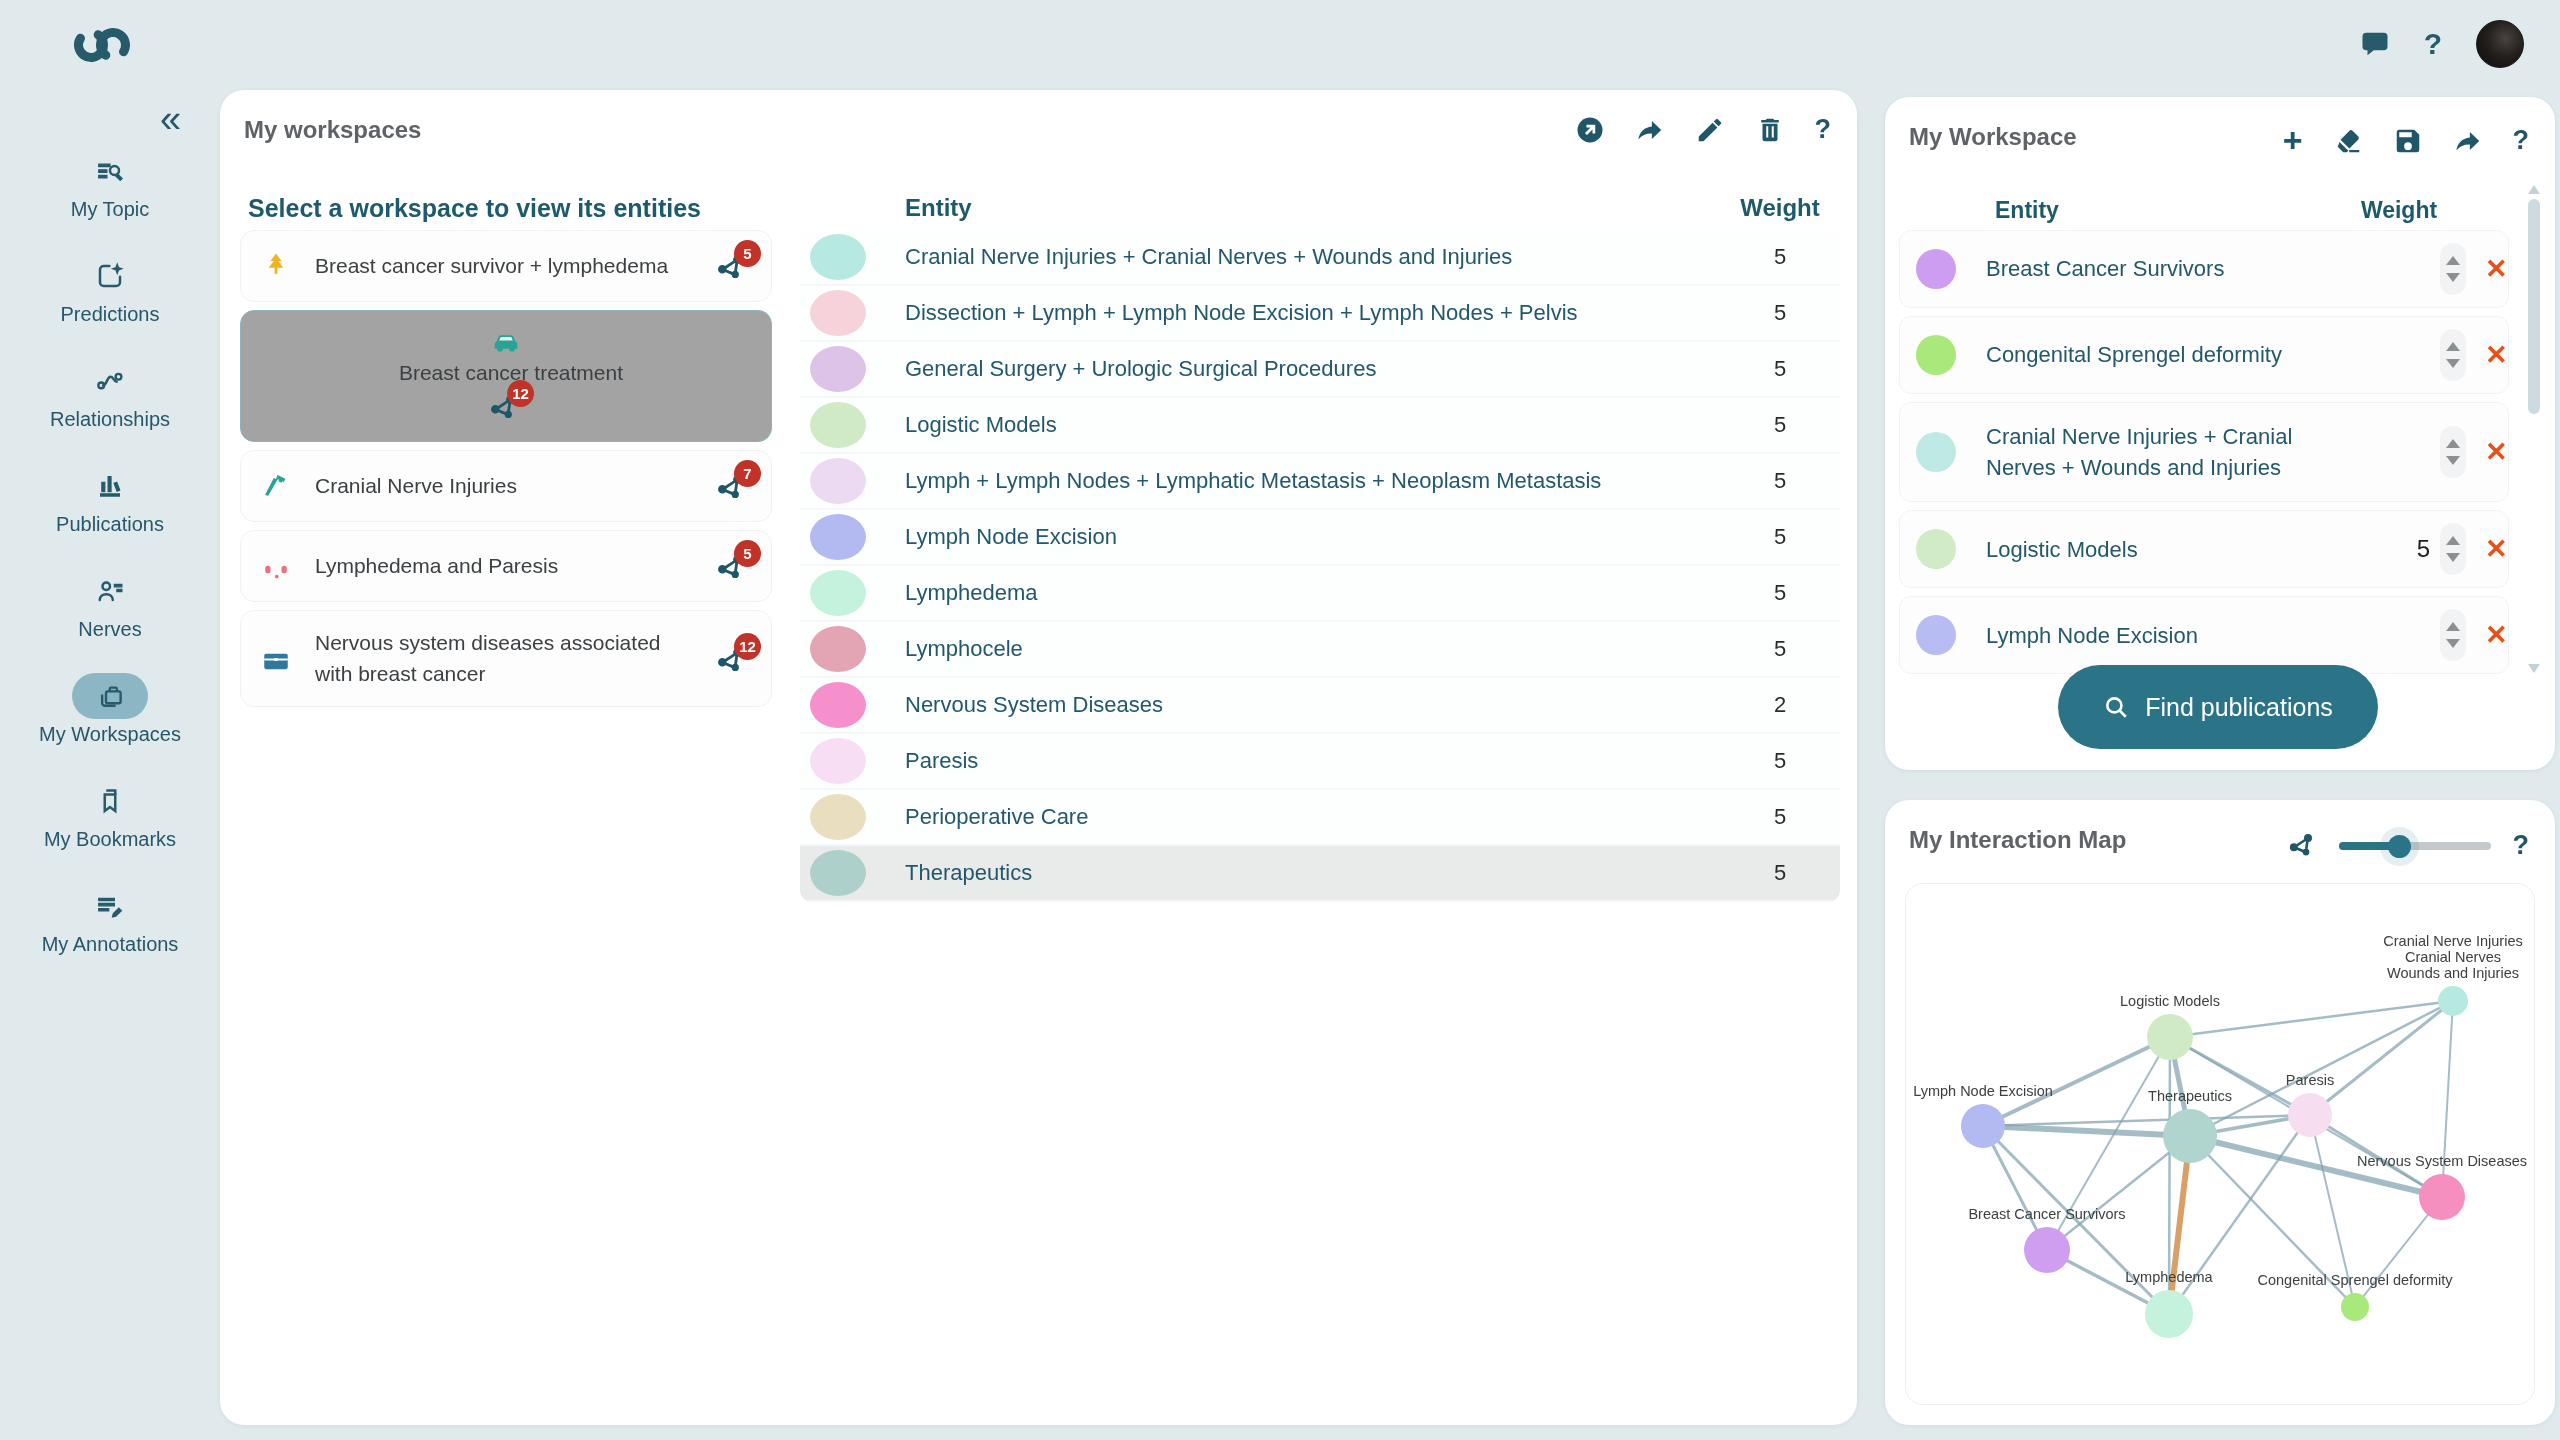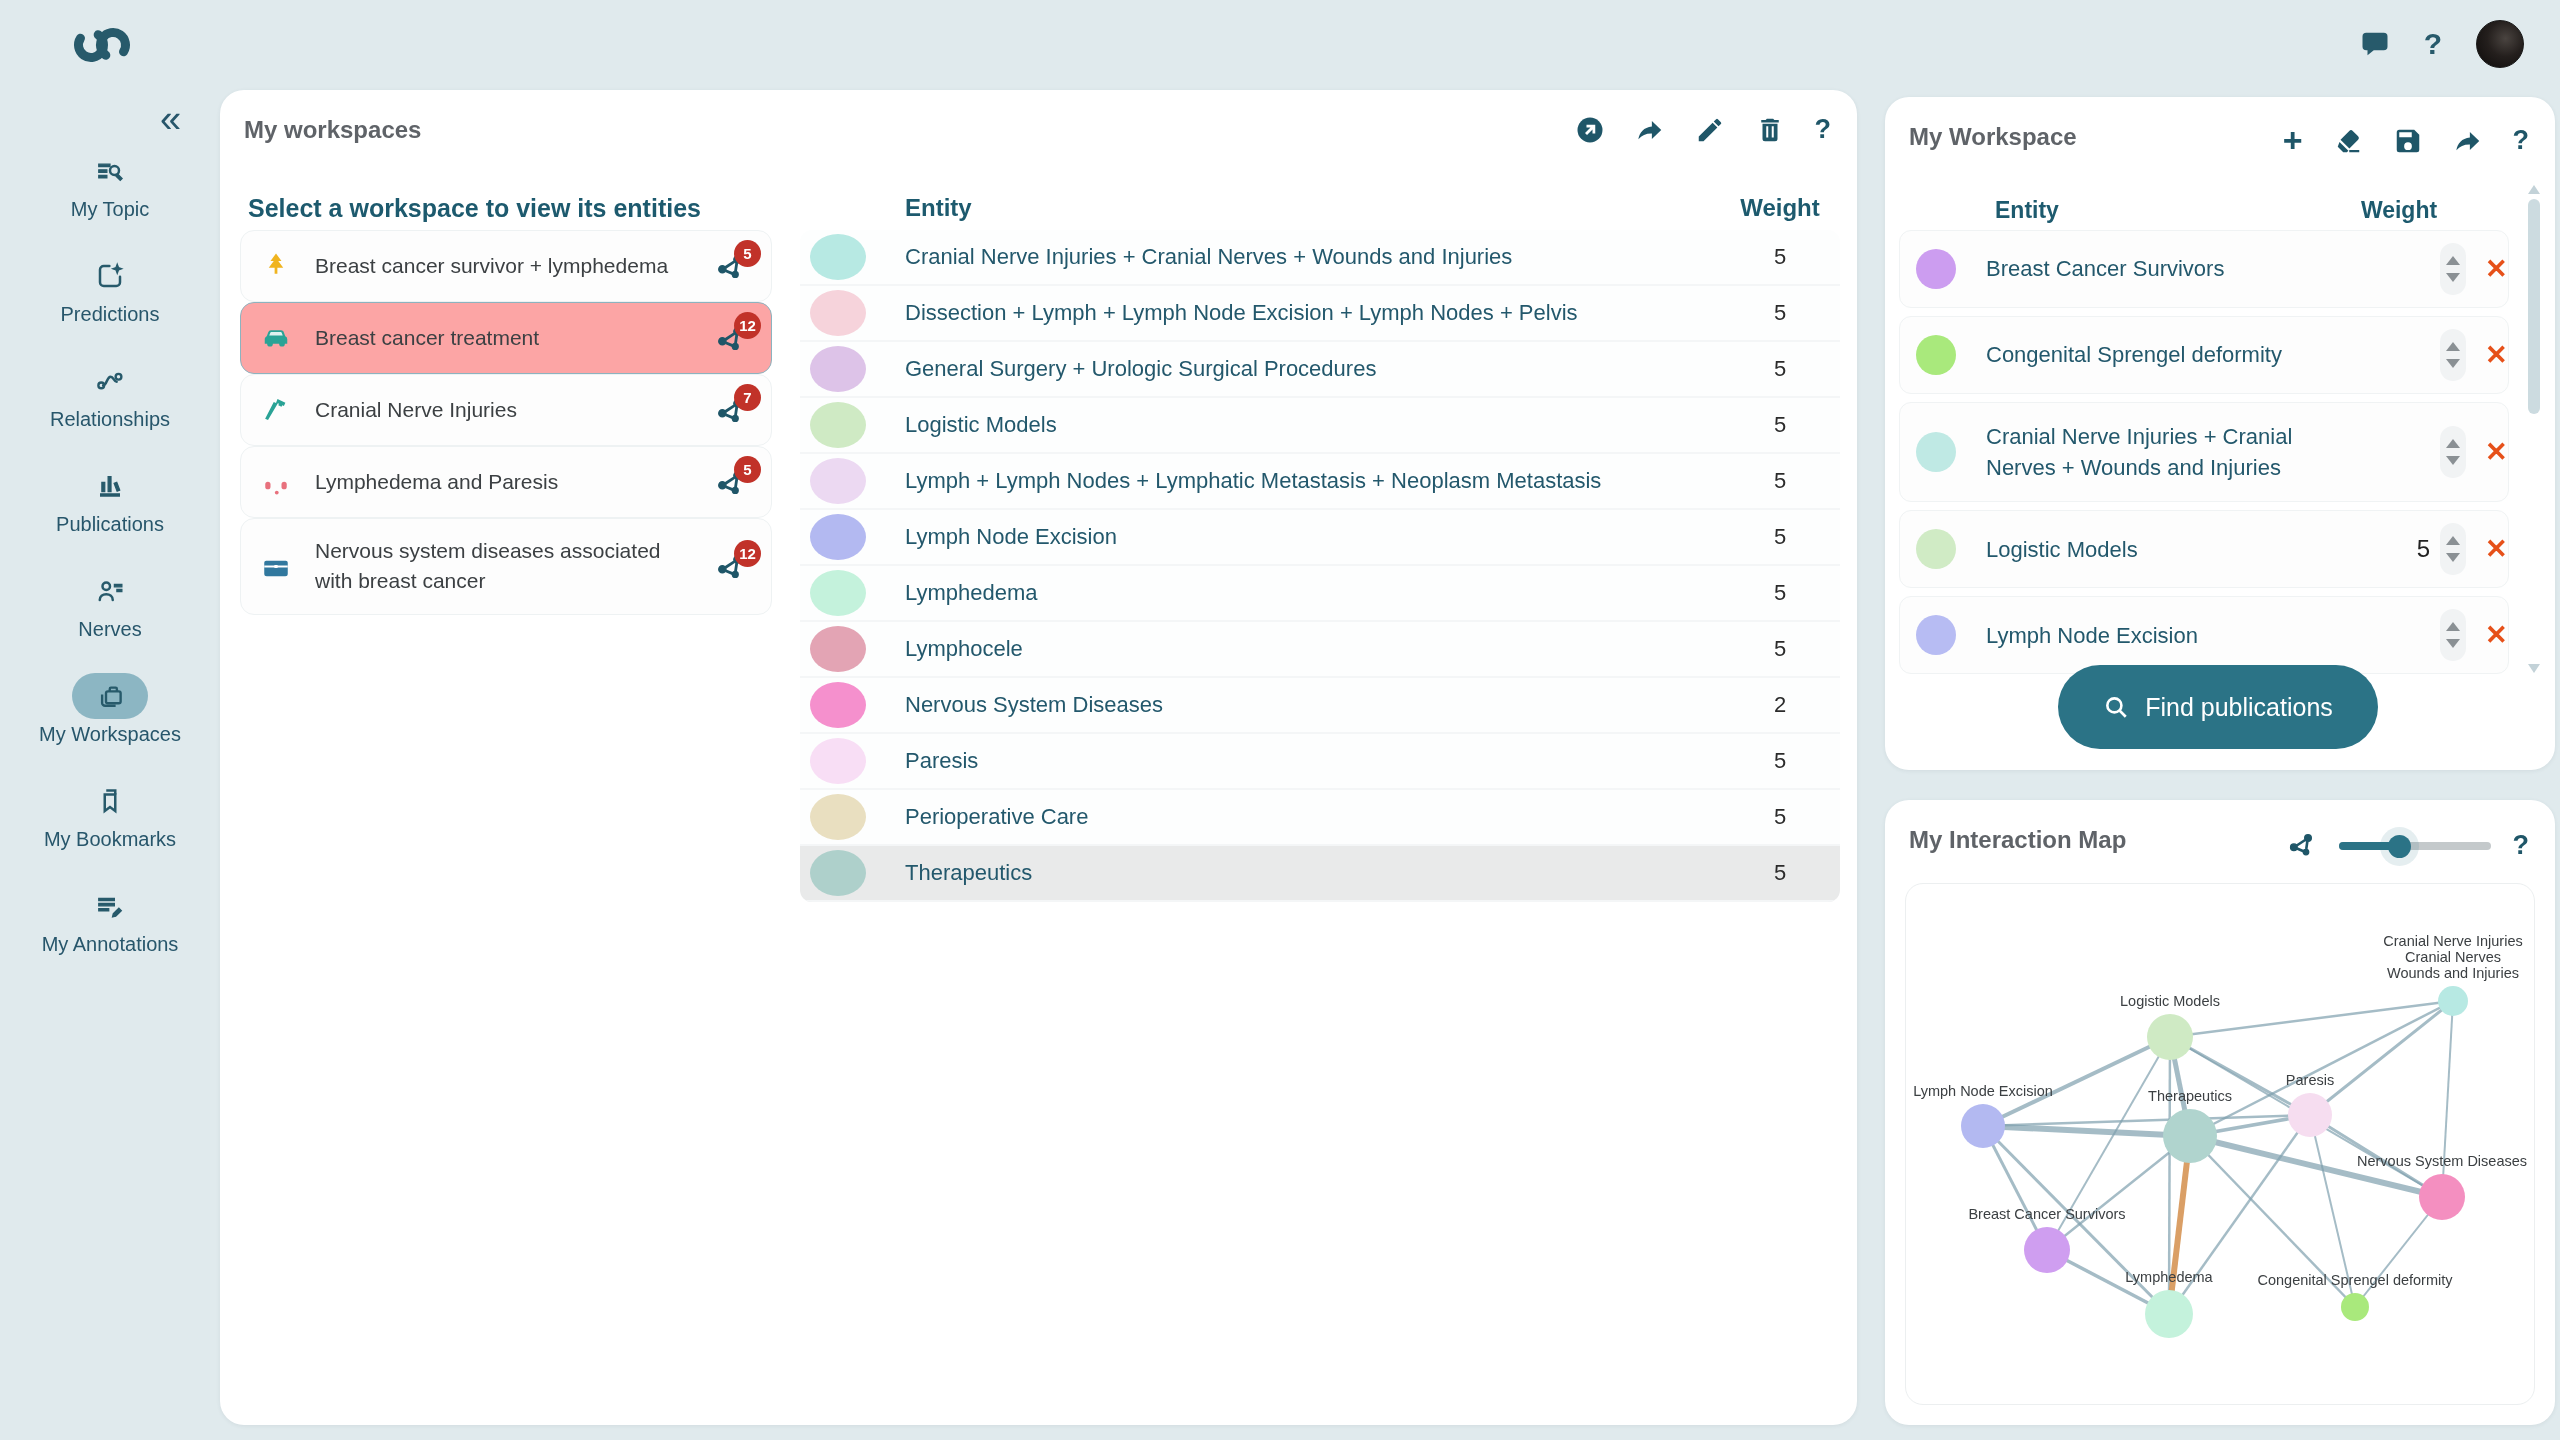--- a/index.html
+++ b/index.html
@@ -30,24 +30,24 @@
   #ws-panel   { left:1885px; top:97px;  width:670px; height:673px; }
   #map-panel  { left:1885px; top:800px; width:670px; height:625px; }
 
   .panel-title { position:absolute; left:24px; top:26px; font-size:24px; color:#5f6368; }
   .toolbar { position:absolute; right:26px; top:24px; display:flex; align-items:center; gap:30px; }
   .tb-ic { width:30px; height:30px; fill:#1f5668; cursor:pointer; }
   .tb-help { font-size:27px; font-weight:bold; color:#1f5668; cursor:pointer; }
 
   
   .select-title { position:absolute; left:28px; top:104px; font-size:25px; font-weight:bold; color:#1d5a6e; }
-  .ws-list { position:absolute; left:20px; top:140px; width:532px; display:flex; flex-direction:column; gap:0; }
+  .ws-list { position:absolute; left:20px; top:140px; width:532px; display:flex; flex-direction:column; gap:8px; }
   .ws-card { background:#fdfdfd; border:1px solid #eef2f3; border-radius:14px; display:flex; align-items:center;
              padding:17px 20px; cursor:pointer; min-height:68px; }
-  .ws-card.selected { background:#fca5a5; border-color:#8cb3bf; }
+  .ws-card.selected { background:#a3a3a3; border-color:#8cb3bf;flex-direction:column; }
   .ws-ic { width:30px; height:30px; flex:0 0 30px; }
   .ws-label { flex:1; margin-left:24px; margin-right:14px; font-size:21px; color:#3c4043; line-height:1.45; }
   .ws-badge-wrap { position:relative; width:36px; height:36px; flex:0 0 36px; }
   .graph-ic { width:32px; height:32px; fill:#1f5668; stroke:#1f5668; position:absolute; left:0; top:4px; }
   .badge { position:absolute; right:-10px; top:-8px; min-width:27px; height:27px; border-radius:14px; background:#c13229;
            color:#fff; font-size:15px; font-weight:bold; display:flex; align-items:center; justify-content:center; padding:0 5px; }
 
   
   .etable { position:absolute; left:580px; top:104px; width:1040px; }
   .etable-head { position:relative; height:36px; }

